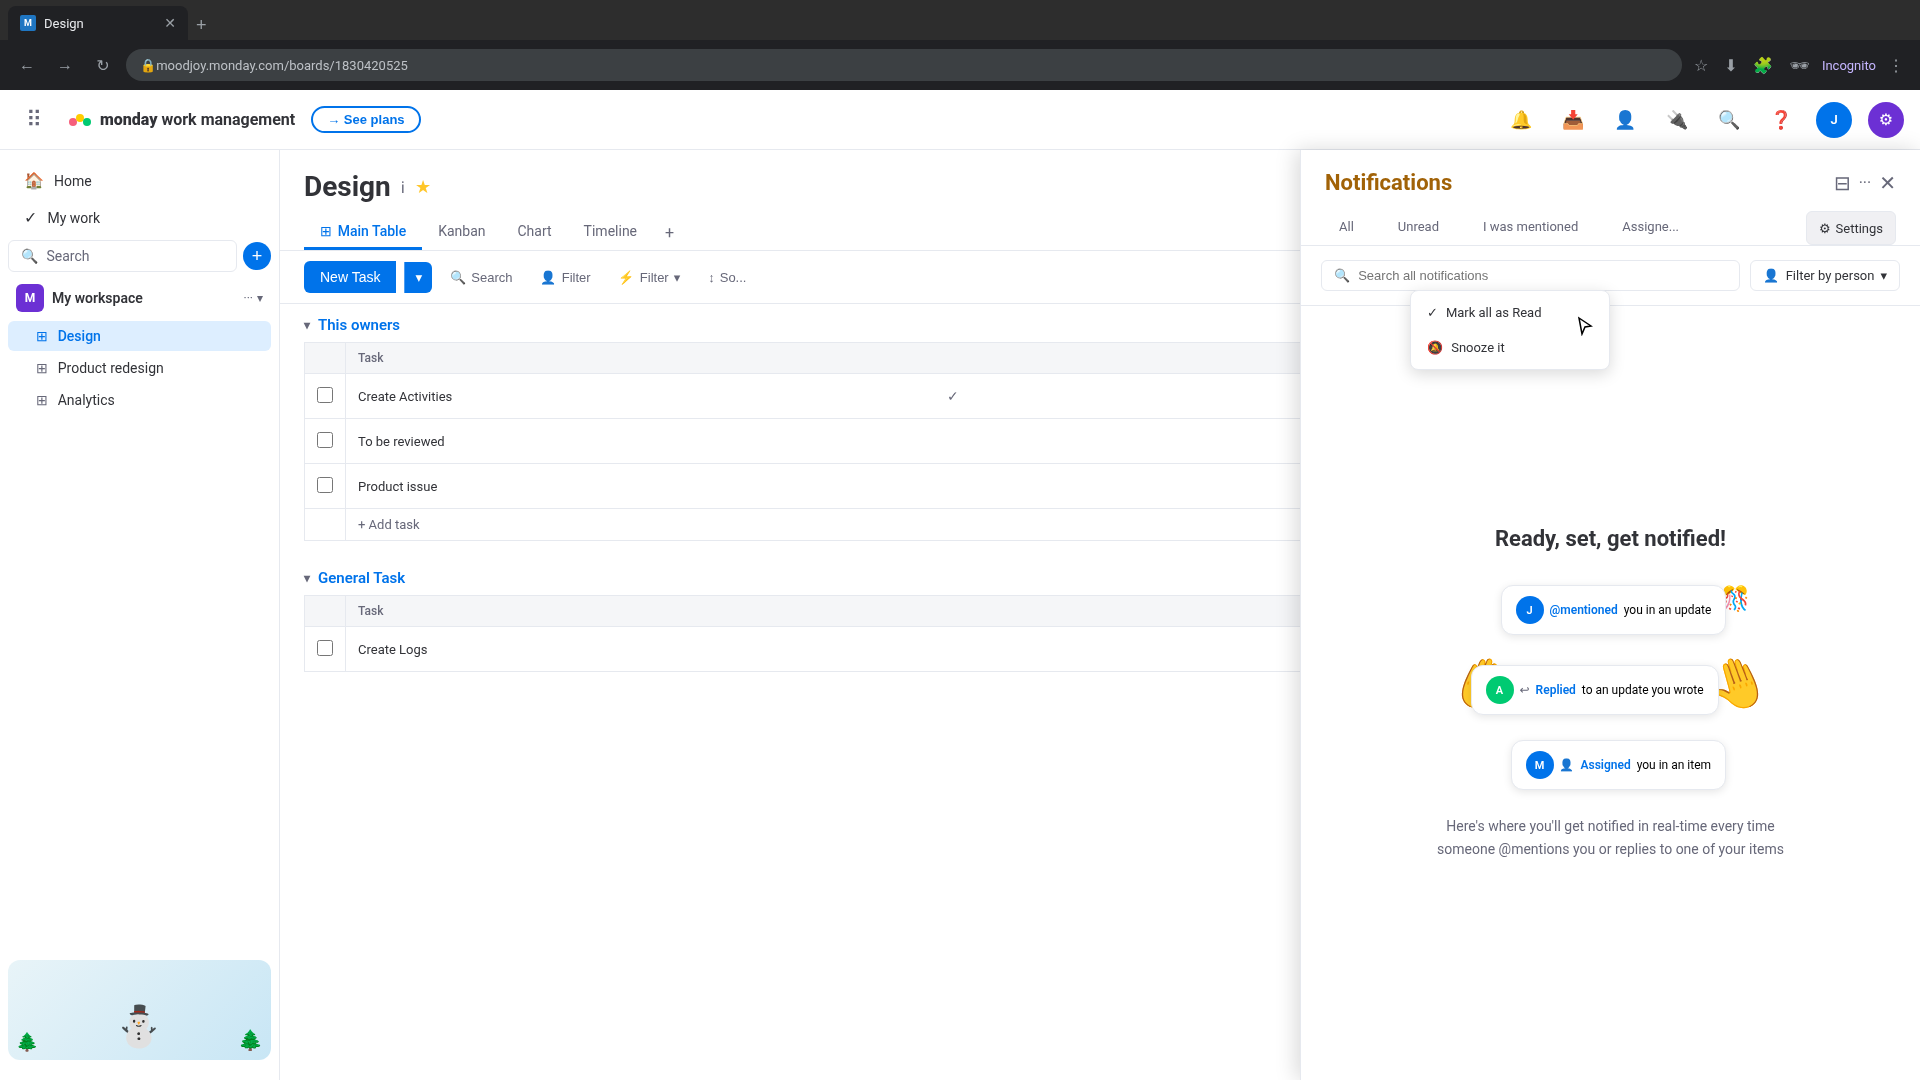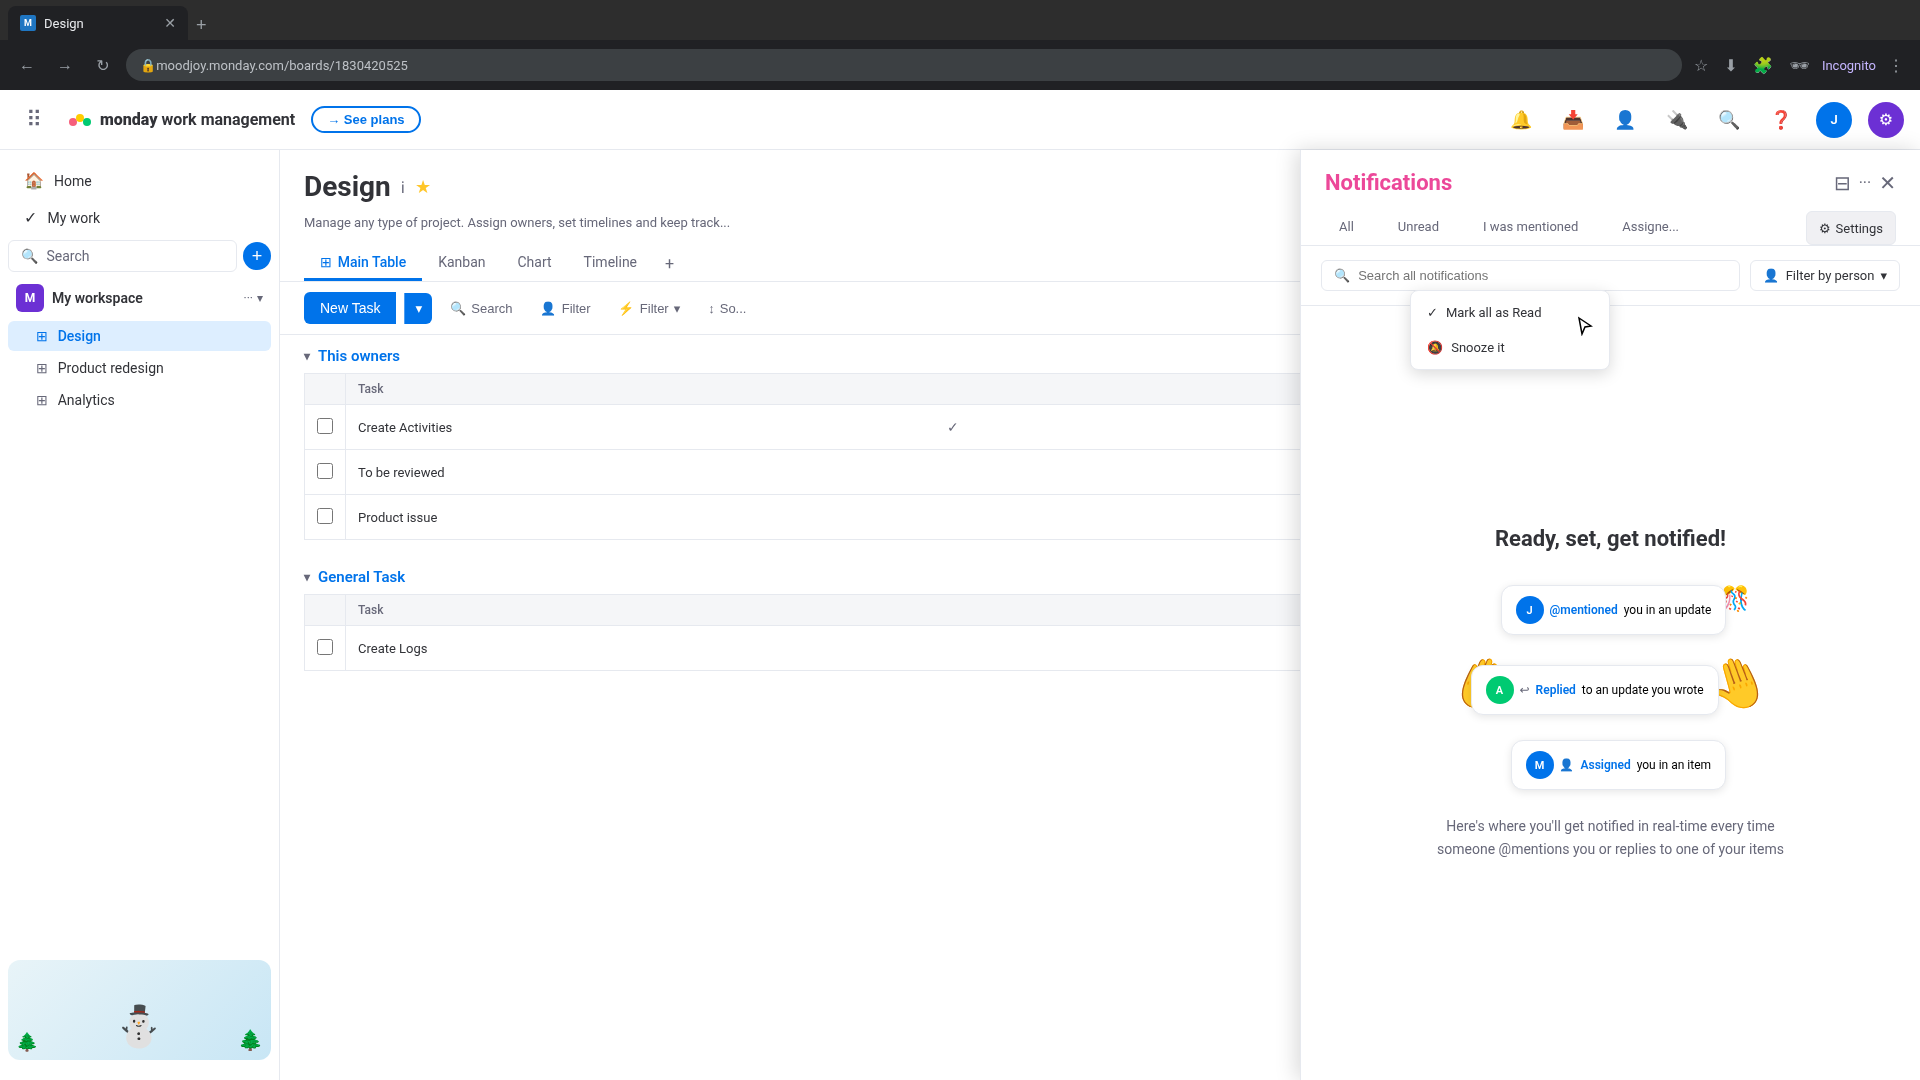--- a/index.html
+++ b/index.html
@@ -82,21 +82,21 @@
     .action-icon { color: #676879; font-size: 14px; cursor: pointer; }
     .owner-avatar { width: 28px; height: 28px; border-radius: 50%; background: #0073ea; display: flex; align-items: center; justify-content: center; color: white; font-size: 11px; font-weight: 600; }
     .owner-avatar.orange { background: #ff7575; }
     .owner-avatar.empty { background: #e6e9ef; color: #676879; }
     .add-task-row td { color: #676879; font-size: 13px; cursor: pointer; }
 
     
     .notifications-panel { position: fixed; top: 150px; right: 0; width: 620px; background: white; border-left: 1px solid #e6e9ef; box-shadow: -4px 0 20px rgba(0,0,0,0.15); display: flex; flex-direction: column; height: calc(1080px - 150px); z-index: 100; }
     .notif-header { padding: 20px 24px 0; border-bottom: 1px solid #e6e9ef; }
     .notif-title-row { display: flex; align-items: center; justify-content: space-between; margin-bottom: 16px; }
-    .notif-title { font-size: 22px; font-weight: 700; color: #ec4899; }
+    .notif-title { font-size: 22px; font-weight: 700; color: #a16207; }
     .notif-close { background: none; border: none; font-size: 20px; color: #676879; cursor: pointer; }
     .notif-tabs { display: flex; gap: 16px; margin-bottom: 0; }
     .notif-tab { padding: 8px 14px; font-size: 13px; color: #676879; cursor: pointer; border-bottom: 3px solid transparent; }
     .notif-tab.settings-tab { display: flex; align-items: center; gap: 5px; margin-left: auto; background: #f0f0f3; border-radius: 6px; border: 1px solid #e6e9ef; color: #323338; padding: 6px 12px; border-bottom: 1px solid #e6e9ef; margin-bottom: 0; }
 
     .notif-search-row { display: flex; align-items: center; padding: 14px 20px; gap: 10px; border-bottom: 1px solid #e6e9ef; }
     .notif-search { flex: 1; display: flex; align-items: center; gap: 8px; border: 1px solid #e6e9ef; border-radius: 6px; padding: 7px 12px; color: #676879; font-size: 13px; }
     .notif-search input { border: none; outline: none; flex: 1; font-size: 13px; color: #323338; }
     .filter-person-btn { display: flex; align-items: center; gap: 6px; border: 1px solid #e6e9ef; border-radius: 6px; padding: 7px 12px; font-size: 13px; color: #323338; cursor: pointer; white-space: nowrap; }
 
@@ -227,21 +227,20 @@
       </div>
     </div>
 
     <div class="content">
       <div class="board-header">
         <div class="board-title-row">
           <span class="board-title">Design</span>
           <span class="board-title-icon">ℹ</span>
           <span class="board-star">★</span>
         </div>
-        <p class="board-desc">Manage any type of project. Assign owners, set timelines and keep track...</p>
         <div class="board-tabs">
           <div class="board-tab active">
             <span>⊞</span>
             <span>Main Table</span>
           </div>
           <div class="board-tab">
             <span>Kanban</span>
           </div>
           <div class="board-tab">
             <span>Chart</span>
@@ -320,20 +319,24 @@
               <td>
                 <div class="task-actions">
                   <span>Product issue</span>
                   <span class="action-icon">⚙</span>
                 </div>
               </td>
               <td>
                 <div class="owner-avatar orange">⚙</div>
               </td>
             </tr>
+            <tr class="add-task-row">
+              <td></td>
+              <td colspan="2">+ Add task</td>
+            </tr>
           </tbody>
         </table>
 
         <div class="group-header" style="margin-top:16px;">
           <span class="group-chevron">▾</span>
           <span>General Task</span>
         </div>
         <table class="table">
           <thead>
             <tr>

